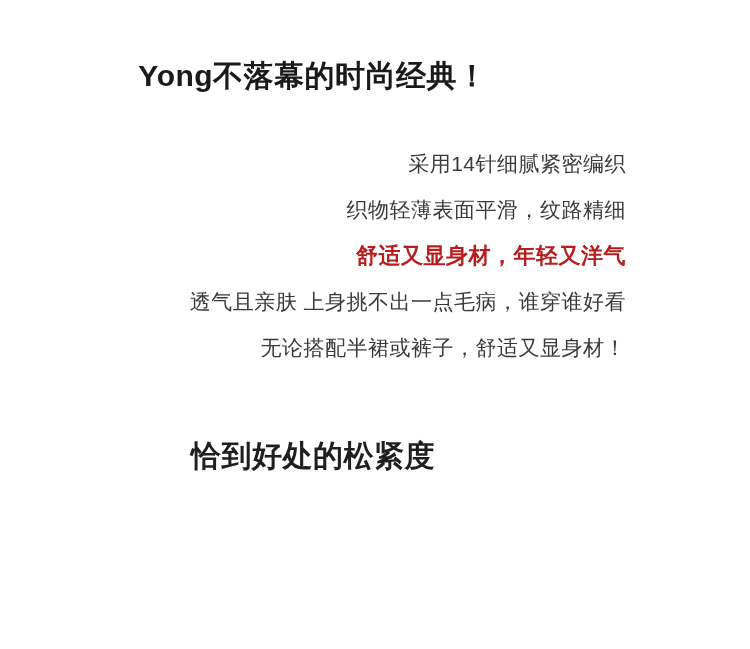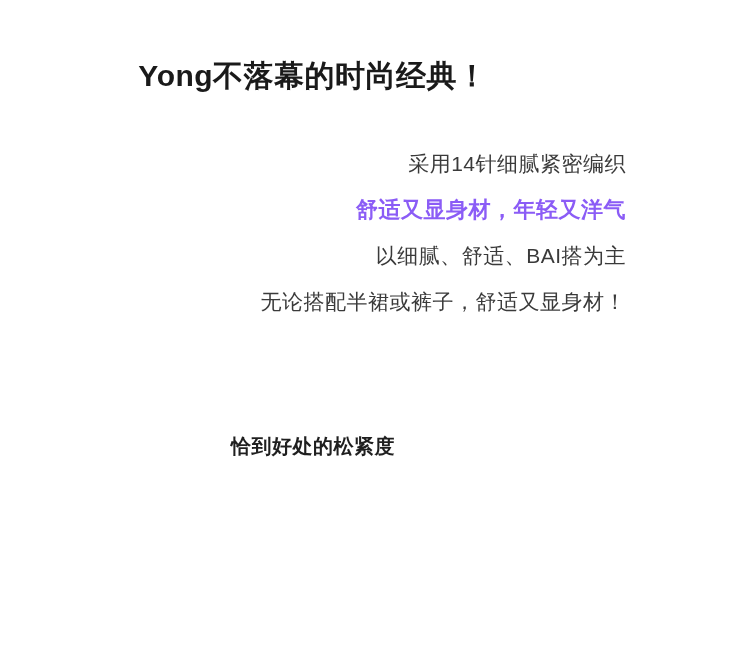--- a/index.html
+++ b/index.html
@@ -43,52 +43,52 @@
   .line {
     font-size: 21px;
     line-height: 46px;
     color: #3a3a3a;
     text-align: center;
     letter-spacing: 0.5px;
     white-space: nowrap;
   }
   .line.bold {
     font-weight: bold;
-    color: #8b5cf6;
+    color: #b91c1c;
     font-size: 22px;
   }
   .footer-block {
     margin-top: 64px;
     display: flex;
     flex-direction: column;
     align-items: center;
     width: 100%;
   }
   .footer-line {
-    font-size: 20px;
+    font-size: 30px;
     line-height: 42px;
     font-weight: bold;
     color: #1f1f1f;
     text-align: center;
     letter-spacing: 0.5px;
     white-space: nowrap;
-    margin-top: 36px;
   }
 </style>
 </head>
 <body>
 
 <div class="page">
 
   <div class="headline">Yong不落幕的时尚经典！</div>
 
   <div class="body-block">
     <div class="line">采用14针细腻紧密编织</div>
+    <div class="line">织物轻薄表面平滑，纹路精细</div>
     <div class="line bold">舒适又显身材，年轻又洋气</div>
-    <div class="line">以细腻、舒适、BAI搭为主</div>
+    <div class="line">透气且亲肤 上身挑不出一点毛病，谁穿谁好看</div>
     <div class="line">无论搭配半裙或裤子，舒适又显身材！</div>
   </div>
 
   <div class="footer-block">
     <div class="footer-line">恰到好处的松紧度</div>
   </div>
 
 </div>
 
 </body></html>

